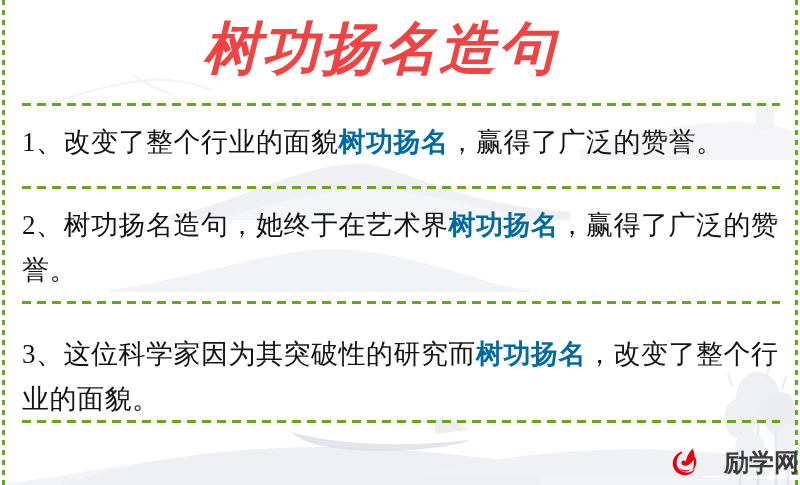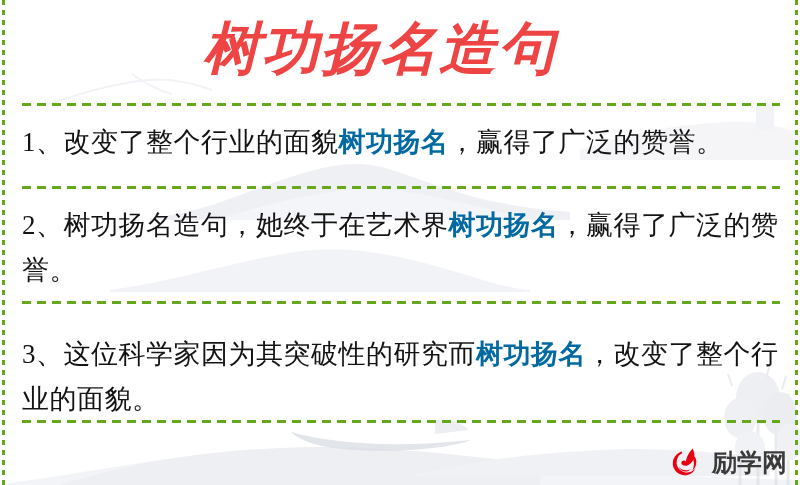--- a/index.html
+++ b/index.html
@@ -86,21 +86,21 @@
   }
 
   
   .logo {
     position: absolute;
     left: 668px;
     top: 443px;
     height: 38px;
     display: flex;
     align-items: center;
-    gap: 8px;
+    gap: 20px;
     z-index: 5;
   }
   .logo-mark {
     width: 36px;
     height: 36px;
     position: relative;
     flex: 0 0 auto;
   }
   .logo-text {
     font-family: "Liberation Sans", "DejaVu Sans", sans-serif;

